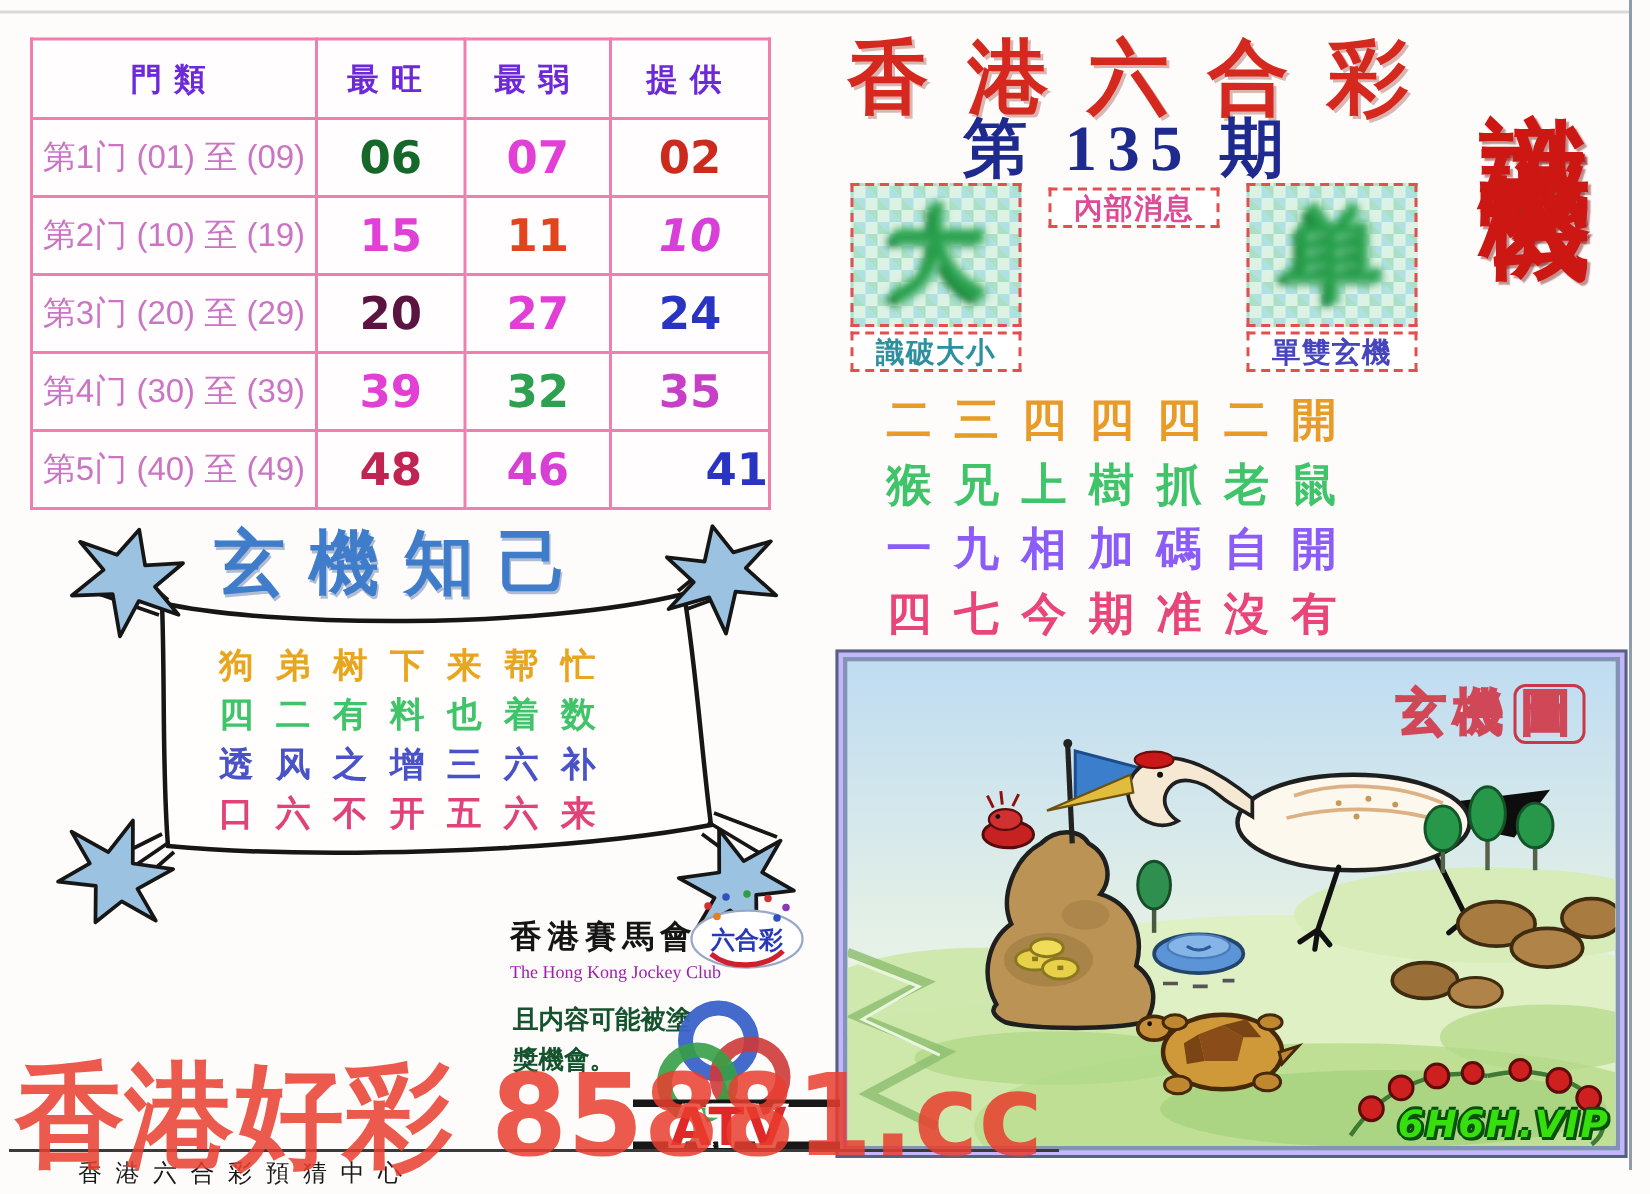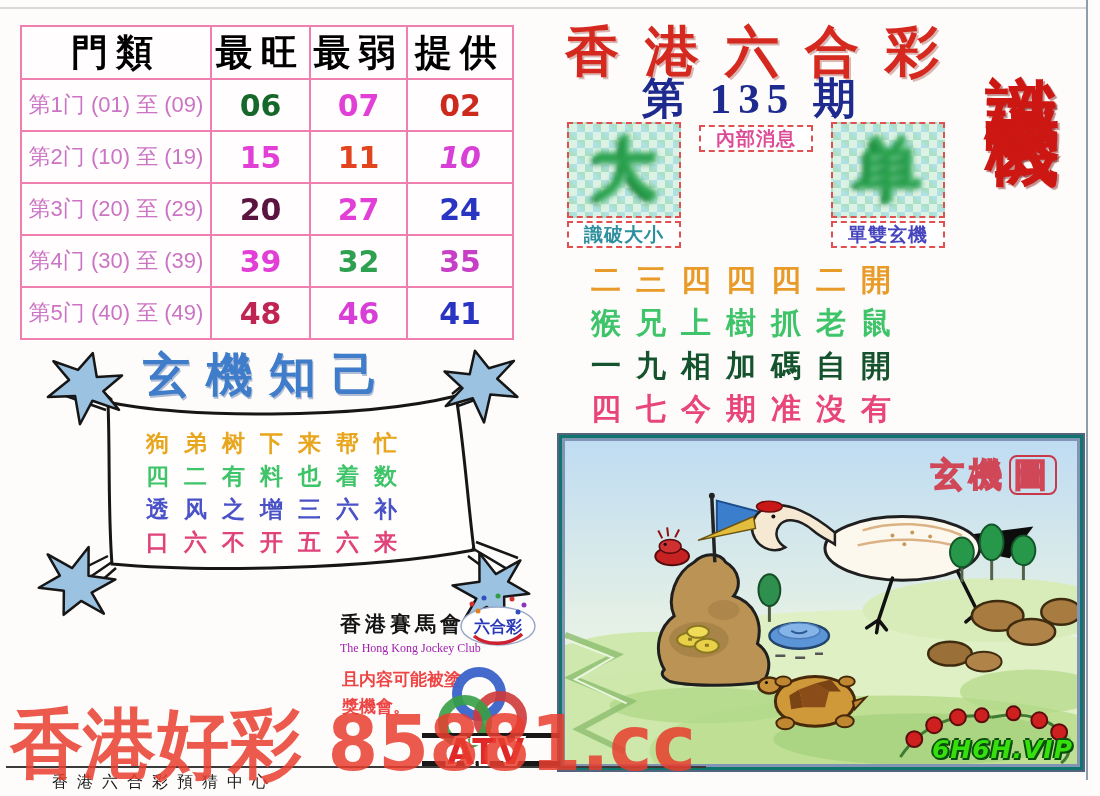--- a/index.html
+++ b/index.html
@@ -7,21 +7,21 @@
         font-family:"Liberation Sans",sans-serif;}
   .abs{position:absolute;}
 
   
   .topline{left:0;top:7px;width:1086px;height:2px;background:#d9d9d9;}
   .vrule{left:1086px;top:0;width:2px;height:780px;background:#8f9cab;}
 
   
   table.stats{position:absolute;left:20px;top:25px;border-collapse:collapse;table-layout:fixed;background:#fffdfe;}
   table.stats th,table.stats td{border:2px solid #ee7fae;text-align:center;vertical-align:middle;padding:0;}
-  table.stats th{height:51px;font-size:37px;font-weight:700;color:#000000;font-family:"Liberation Serif",serif;letter-spacing:8px;}
+  table.stats th{height:51px;font-size:21px;font-weight:700;color:#6d28d9;font-family:"Liberation Serif",serif;letter-spacing:8px;}
   td.rowlab{height:50px;font-size:22px;color:#cb74c4;letter-spacing:0;margin-left:44px;}
   td.num{height:50px;font-size:30px;font-weight:700;font-family:"DejaVu Sans",sans-serif;}
   .w-cat{width:188px}.w-a{width:97px}.w-b{width:95px}.w-c{width:104px}
 
   
   .brand{left:565px;top:16px;font-size:54px;font-weight:700;color:#d5281e;letter-spacing:26px;white-space:nowrap;
          font-family:"Liberation Serif",serif;text-shadow:2px 2px 0 rgba(140,20,10,.30);}
   .issue{left:642px;top:70px;font-size:43px;font-weight:700;color:#1f2a8e;letter-spacing:7px;white-space:nowrap;
          font-family:"Liberation Serif",serif;}
 
@@ -52,37 +52,37 @@
     text-shadow:2px 2px 1px rgba(120,10,10,.45);}
 
   
   .banner{left:28px;top:344px;width:512px;height:288px;}
   .banner svg{position:absolute;inset:0;}
   .banner-title{position:absolute;left:0;right:30px;top:0;text-align:center;font-size:47px;font-weight:700;
     color:#3f7cca;letter-spacing:16px;font-family:"Liberation Serif",serif;text-shadow:1px 2px 0 rgba(30,70,140,.35);}
   .bline{position:absolute;left:118px;font-size:23px;font-weight:700;letter-spacing:15px;white-space:nowrap;}
 
   
-  .pic{left:557px;top:433px;width:528px;height:339px;border:2px solid #55637f;background:#0f766e;
+  .pic{left:557px;top:433px;width:528px;height:339px;border:2px solid #55637f;background:#c4b5fd;
        box-sizing:border-box;padding:3px;z-index:1;}
   .pic-inner{width:100%;height:100%;border:3px solid #8194b6;box-sizing:border-box;position:relative;overflow:hidden;background:#dceef8;}
   .pic-inner svg{position:absolute;inset:0;width:100%;height:100%;}
   .pic-label{position:absolute;top:12px;right:20px;font-size:33px;font-weight:700;letter-spacing:5px;
     color:#ffffff;-webkit-text-stroke:1.6px #d04858;text-shadow:0 0 1px #d04858;font-family:"Liberation Serif",serif;z-index:3;}
   .pic-label .boxed{border:2px solid #c83848;border-radius:8px;padding:0 3px;margin-left:2px;}
   .watermark{position:absolute;right:4px;bottom:0;font-size:25px;font-weight:900;font-style:italic;color:#35e00c;
     letter-spacing:1px;z-index:60;font-family:"DejaVu Sans",sans-serif;
     text-shadow:-2px 0 0 #0b4f0e,2px 0 0 #0b4f0e,0 -2px 0 #0b4f0e,0 2px 0 #0b4f0e,2px 2px 0 #0b4f0e;}
 
   
   .jockey{left:340px;top:610px;z-index:4;}
   .jc-cn{font-size:21px;font-weight:700;color:#151515;letter-spacing:4px;}
   .jc-en{font-size:12px;color:#a21caf;font-family:"Liberation Serif",serif;margin-top:3px;white-space:nowrap;}
   .badge{left:458px;top:592px;width:80px;height:64px;z-index:4;}
-  .disclaimer{left:342px;top:666px;font-size:17px;font-weight:700;color:#ef4444;line-height:27px;z-index:4;}
+  .disclaimer{left:342px;top:666px;font-size:17px;font-weight:700;color:#14532d;line-height:27px;z-index:4;}
   .atv{left:405px;top:664px;width:155px;height:115px;z-index:5;}
   .atv-line{position:absolute;left:17px;width:138px;height:5px;background:#181818;}
   .atv-text{position:absolute;left:42px;top:68px;font-size:35px;font-weight:900;color:#e02828;letter-spacing:1px;
     font-family:"DejaVu Sans",sans-serif;z-index:6;
     text-shadow:-2px 0 #fff,2px 0 #fff,0 -2px #fff,0 2px #fff,2px 2px #fff,-2px -2px #fff,2px -2px #fff,-2px 2px #fff;}
 
   
   .overlay{left:10px;top:694px;font-size:73px;font-weight:900;white-space:nowrap;z-index:50;opacity:.85;
     font-family:"DejaVu Sans",sans-serif;transform:scaleY(1.04);transform-origin:top left;}
   .bottomline{left:6px;top:766px;width:700px;height:2px;background:#3a3a3a;z-index:10;}
@@ -125,21 +125,21 @@
     <tr>
       <td class="rowlab">第4门 (30) 至 (39)</td>
       <td class="num" style="color: rgb(226, 63, 214);">39</td>
       <td class="num" style="color: rgb(46, 161, 81);">32</td>
       <td class="num" style="color: rgb(199, 63, 198);">35</td>
     </tr>
     <tr>
       <td class="rowlab">第5门 (40) 至 (49)</td>
       <td class="num" style="color: rgb(192, 36, 82);">48</td>
       <td class="num" style="color: rgb(215, 63, 214);">46</td>
-      <td class="num" style="color: rgb(42, 52, 194);">41</td>
+      <td class="num" style="color: rgb(42, 52, 194); text-align: right;">41</td>
     </tr>
   </tbody>
     </table>
 
   <div class="abs brand">香港六合彩</div>
   <div class="abs issue">第 135 期</div>
 
   <div class="tipbox" style="left:567px;">
     <div class="mosaic">
       <div class="glyph">大</div>
@@ -151,21 +151,21 @@
   </div>
   <div class="tipbox" style="left:831px;">
     <div class="mosaic">
       <div class="glyph">单</div>
     </div>
     <div class="boxlabel" style="color: rgb(71, 69, 189);">單雙玄機</div>
   </div>
 
   <div class="rline" style="top: 260px; color: rgb(232, 155, 40);">二三四四四二開</div>
   <div class="rline" style="top: 303px; color: rgb(63, 196, 106);">猴兄上樹抓老鼠</div>
-  <div class="rline" style="top: 346px; color: #14532d;">一九相加碼自開</div>
+  <div class="rline" style="top: 346px; color: #8b5cf6;">一九相加碼自開</div>
   <div class="rline" style="top: 389px; color: rgb(232, 69, 122);">四七今期准沒有</div>
 
   <div class="abs side-title">識破玄機</div>
 
   <div class="abs banner">
     <svg viewBox="0 0 512 288">
       <defs>
         <path id="bird" d="M0,-34 L10,-12 L34,-20 L20,0 L40,14 L12,12 L6,38 L-6,12 L-32,20 L-16,-2 L-36,-16 L-10,-14 Z" fill="#9cc2e2" stroke="#161616" stroke-width="2.5" stroke-linejoin="round"></path>
       </defs>
       <path d="M80,58 C150,74 330,76 428,52 C436,100 440,160 446,206 C340,226 170,228 84,220 C80,170 82,110 80,58 Z" fill="#fffefc" stroke="#161616" stroke-width="3"></path>

